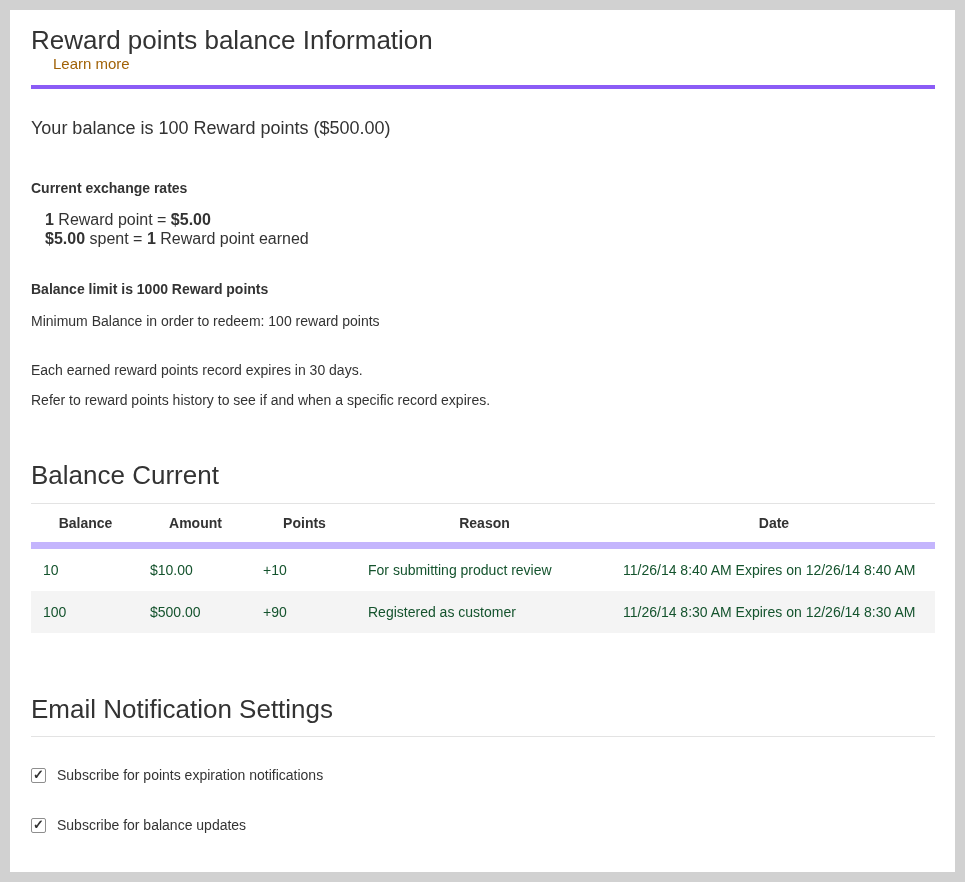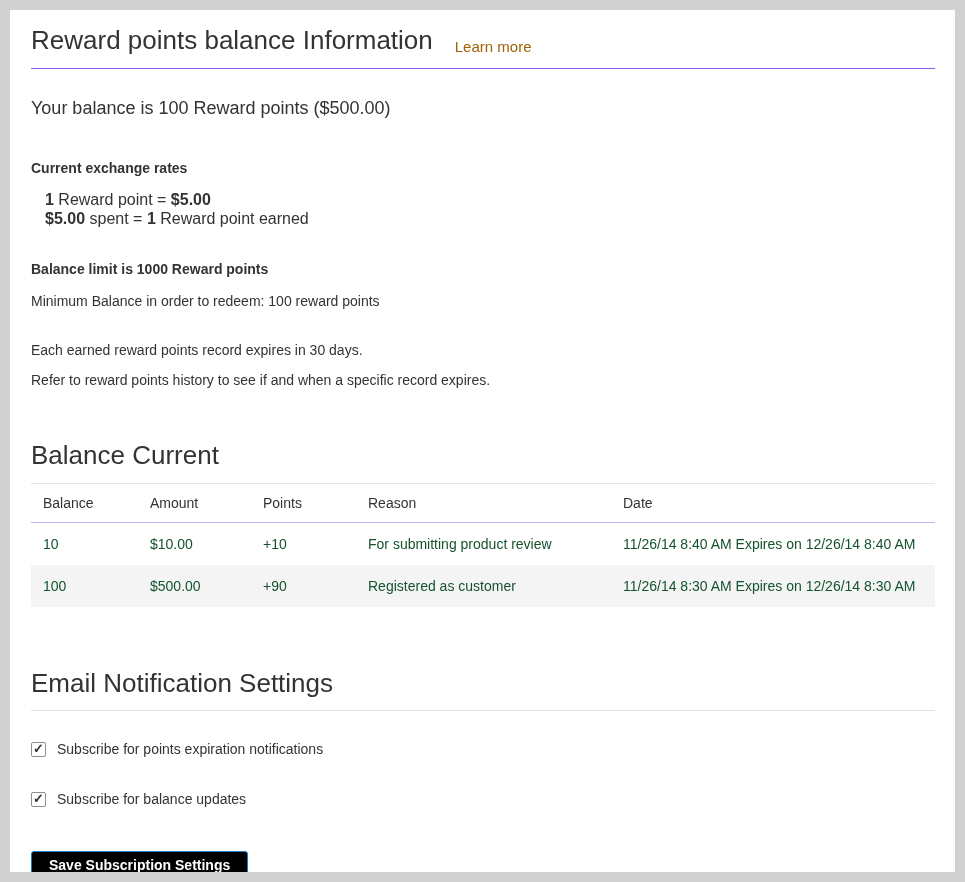--- a/index.html
+++ b/index.html
@@ -19,23 +19,24 @@
   .card {
     background: #ffffff;
     height: 100%;
     box-sizing: border-box;
     padding: 16px 20px 25px 21px;
     overflow: hidden;
   }
   
   .page-header {
     display: flex;
-    align-items: flex-end;
-    border-bottom: 1px solid #8b5cf6;
+    align-items: flex-start;
+    border-bottom: 4px solid #8b5cf6;
     padding-bottom: 13px;
+    flex-direction: column;
   }
   .page-title {
     font-size: 26px;
     font-weight: 300;
     color: #333;
     margin: 0;
     line-height: 1.1;
   }
   .learn-more {
     margin-left: 22px;
@@ -93,24 +94,24 @@
   .history-section { margin-top: 53px; }
   .email-section   { margin-top: 62px; }
   
   table.history {
     width: 100%;
     border-collapse: collapse;
     font-size: 14px;
     table-layout: fixed;
   }
   table.history th {
-    text-align: left;
-    font-weight: 400;
+    text-align: center;
+    font-weight: 700;
     padding: 11px 10px 11px 12px;
-    border-bottom: 1px solid #c4b5fd;
+    border-bottom: 7px solid #c4b5fd;
     color: #333;
   }
   table.history td {
     padding: 13px 10px 13px 12px;
     color: #14532d;
   }
   table.history tr.alt td { background: #f4f4f4; }
   col.c-balance { width: 107px; }
   col.c-amount  { width: 113px; }
   col.c-points  { width: 105px; }

